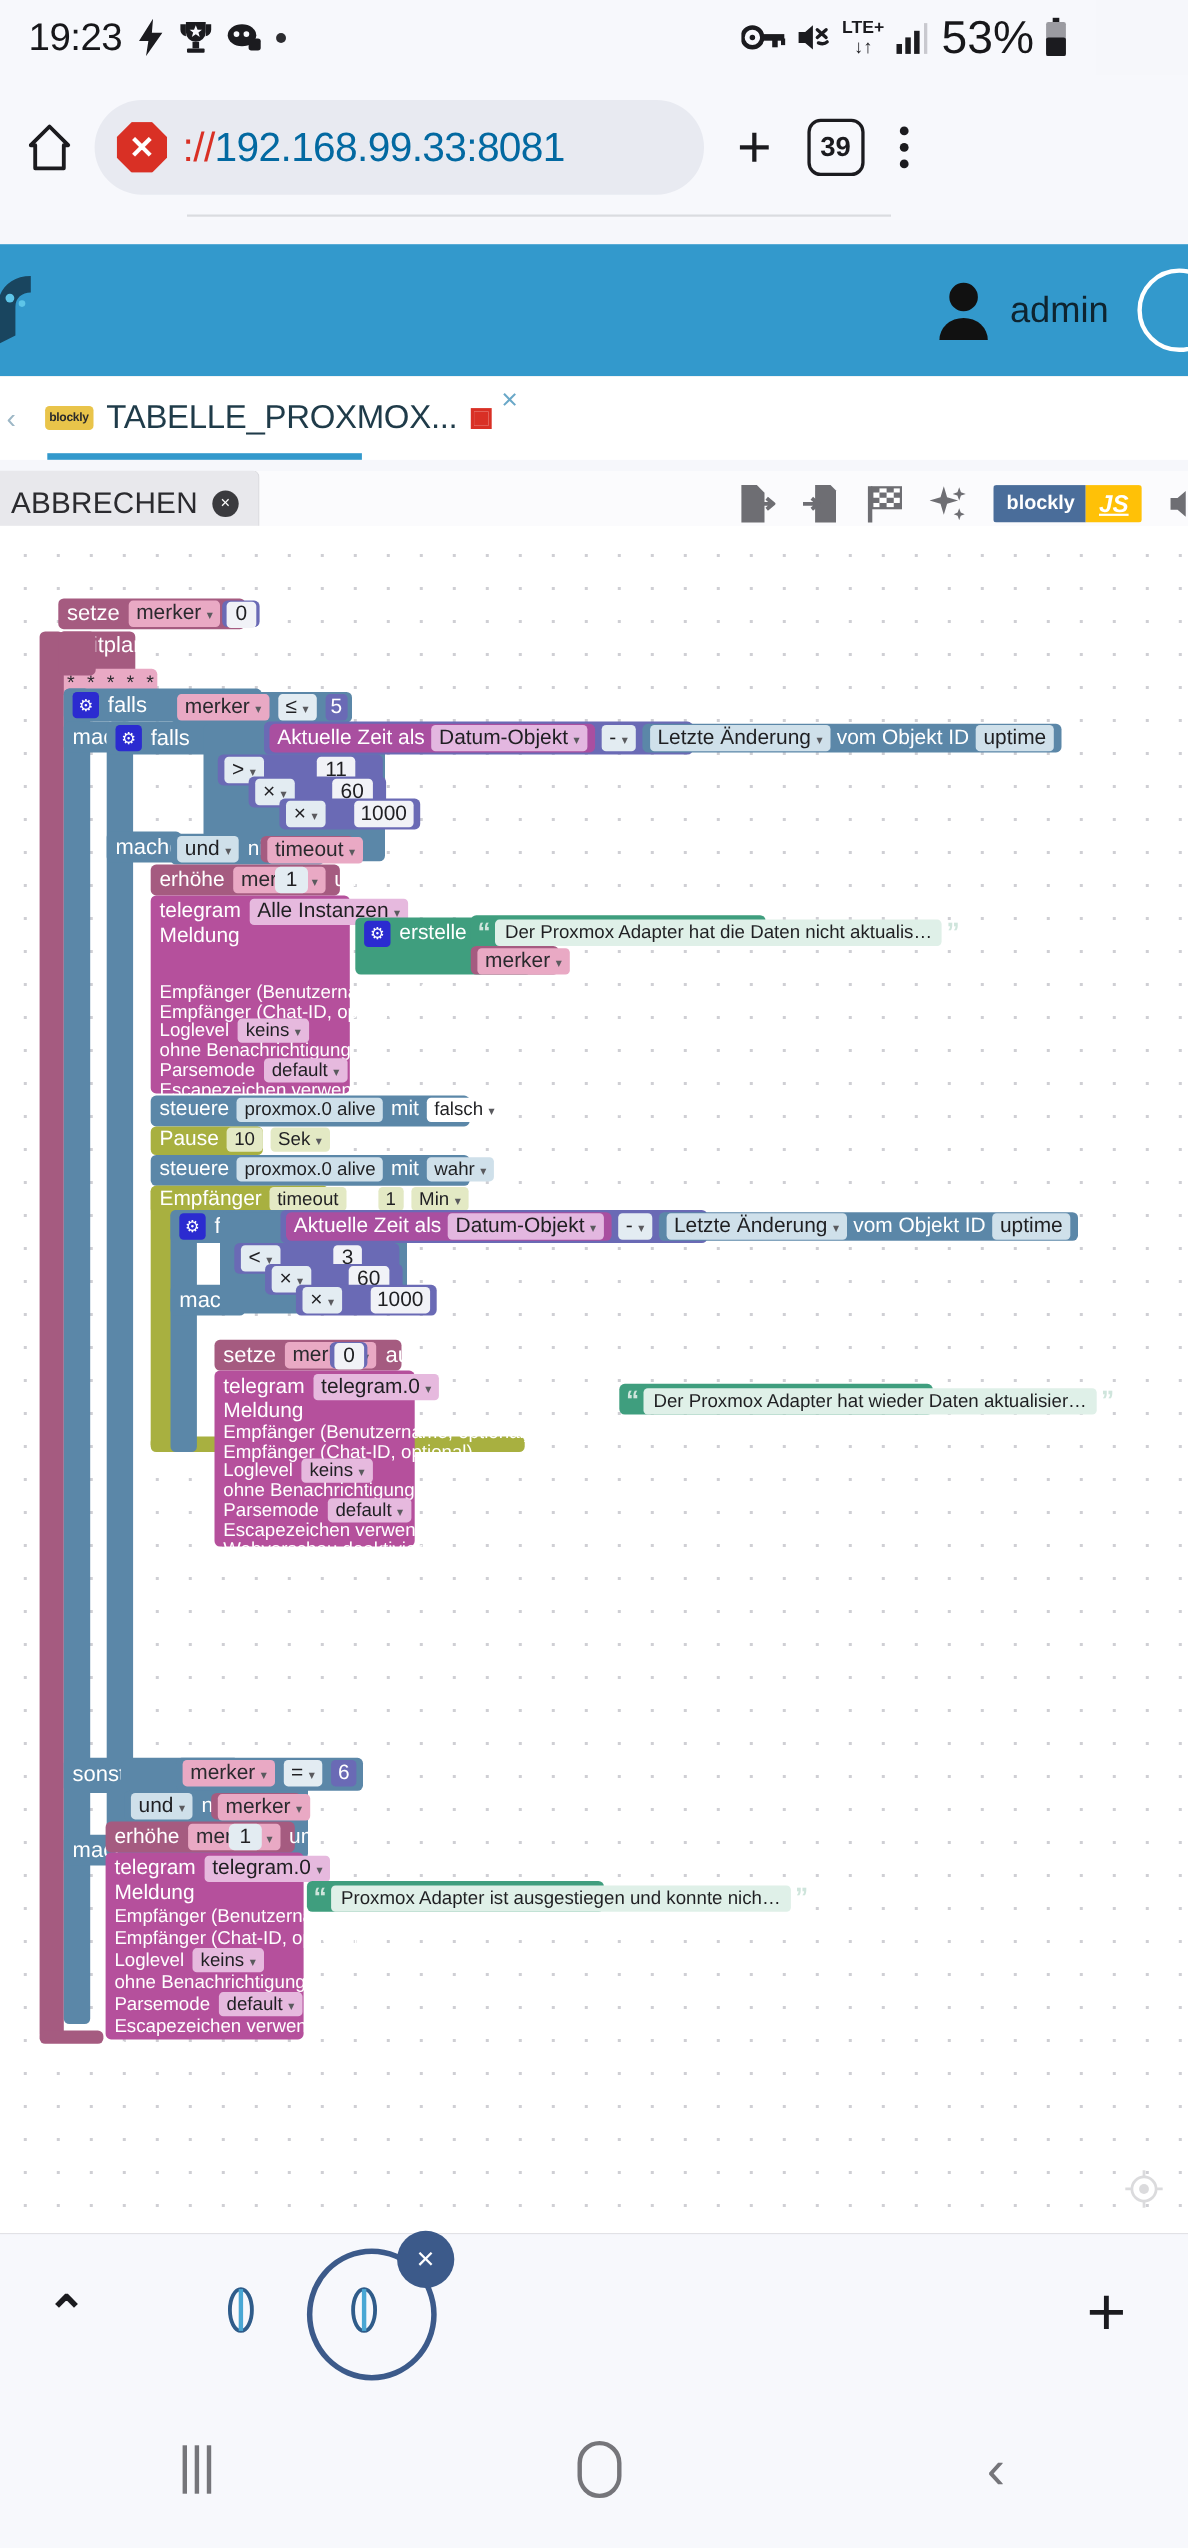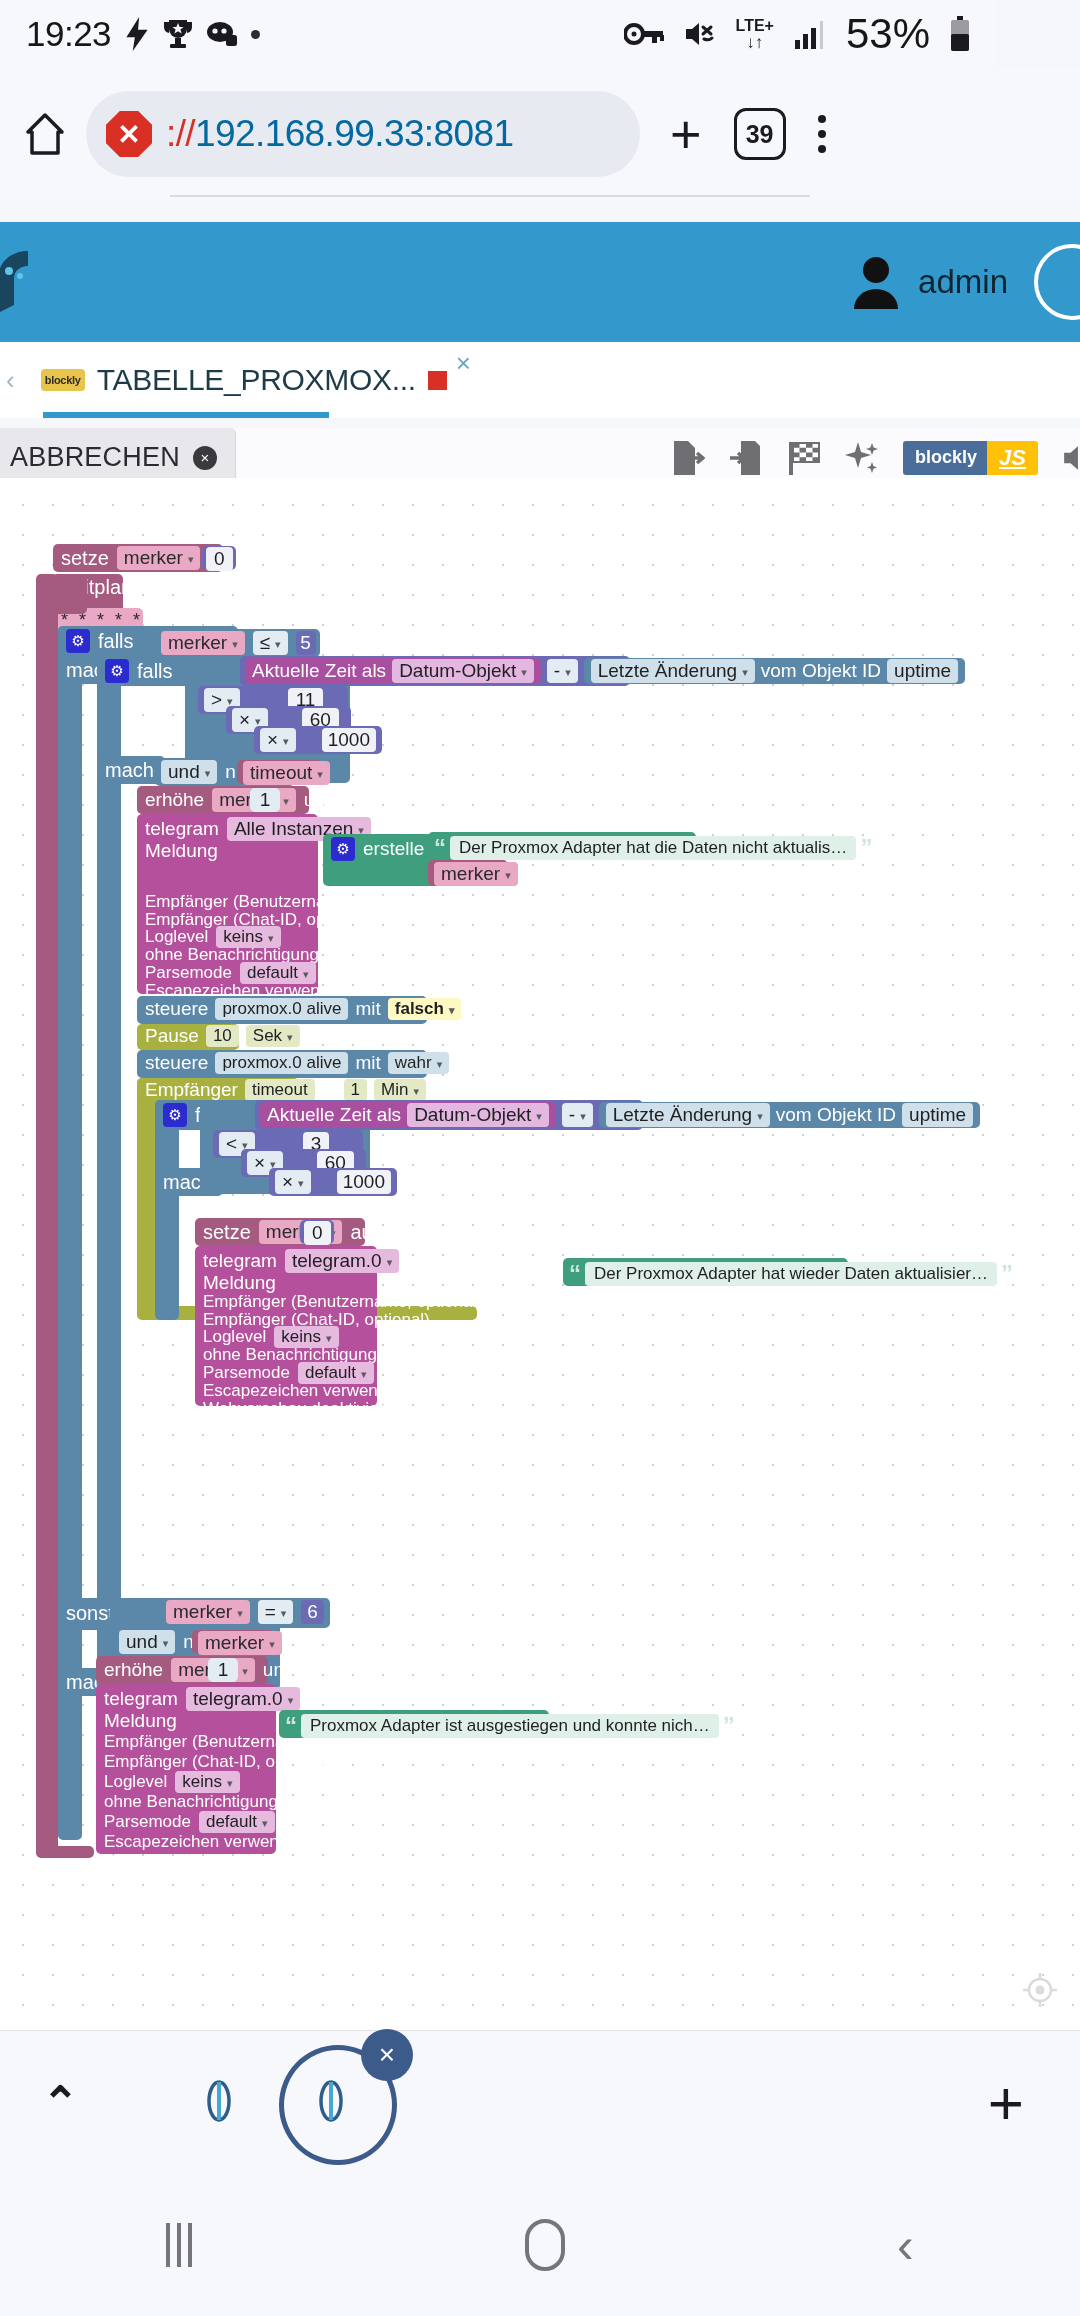--- a/index.html
+++ b/index.html
@@ -12,21 +12,21 @@
   .page { position: relative; width: 1080px; height: 2316px; background:#f6f7fb; }
 
   
   .statusbar {
     position:absolute; left:0; top:0; width:996px; height:68px;
     background:#f7f8fc; display:flex; align-items:center;
     padding: 0 26px; color:#1b1b1f;
   }
   .sb-left { display:flex; align-items:center; gap:13px; }
   .sb-time { font-size:35px; font-weight:400; letter-spacing:-0.5px; color:#17171a;}
-  .sb-right { margin-left:auto; display:flex; align-items:center; gap:20px; }
+  .sb-right { margin-left:auto; display:flex; align-items:center; gap:10px; }
   .sb-pct { font-size:42px; font-weight:400; color:#17171a; }
   .ic { display:inline-block; line-height:0; }
   .dot-small { width:9px; height:9px; border-radius:50%; background:#2c2c30; display:inline-block; }
 
   
   .browserbar {
     position:absolute; left:0; top:68px; width:1080px; height:132px;
     background:#f7f8fc; display:flex; align-items:center; padding:0 22px;
   }
   .urlpill {
@@ -566,21 +566,21 @@
           <span>merker</span>
           <span class="caret">▾</span>
         </span>
     </div>
 
     <div class="blk c-logic" style="left:137px;top:518px;width:290px;height:28px;padding:2px 8px;">
       <div class="row" style="gap:7px;">
         <span class="lbl" style="font-size:19px;">steuere</span>
         <span class="fld" style="background:#cfe0ea;font-size:17px;">proxmox.0 alive</span>
         <span class="lbl" style="font-size:19px;">mit</span>
-        <span class="fld" style="background:#fef9c3;font-size:17px;font-weight:bold;">
+        <span class="fld" style="background:#ffffff;font-size:17px;">
             <span>falsch</span>
             <span class="caret">▾</span>
           </span>
         <span class="lbl" style="font-size:17px;">mit Verzögerung</span>
         <span class="chk" style="background:#cfe0ea;"></span>
       </div>
     </div>
 
     <div class="blk c-timer" style="left:137px;top:546px;width:102px;height:26px;padding:1px 8px;">
       <div class="row" style="gap:7px;">

